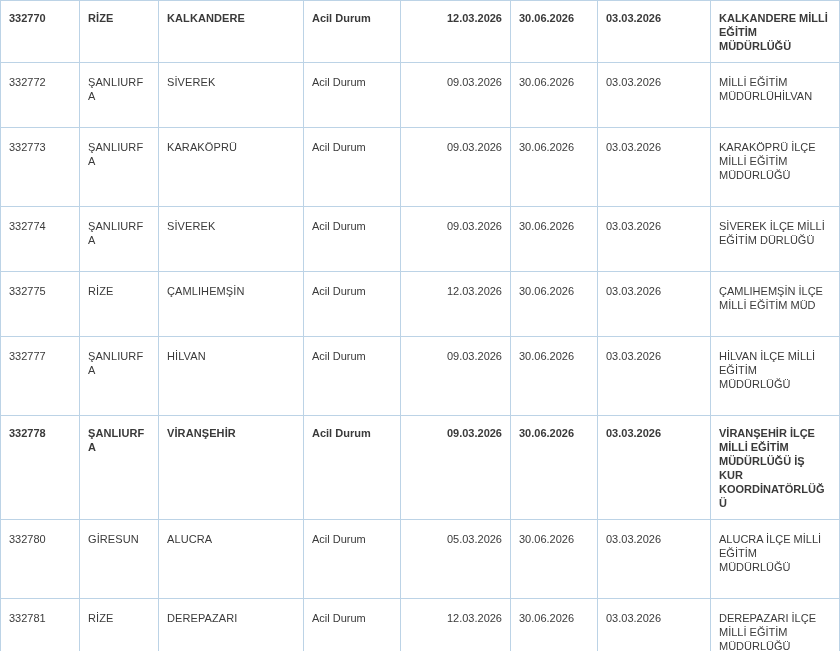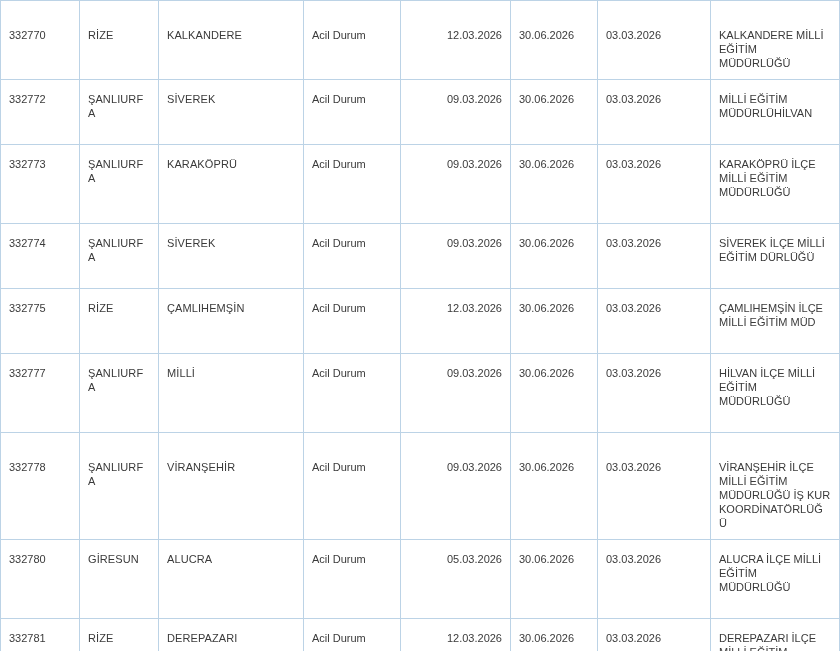--- a/index.html
+++ b/index.html
@@ -63,21 +63,21 @@
   td.col-date3 {
     width: 96px;
     font-size: 10.5px;
   }
   td.col-office {
     font-size: 10.5px;
     line-height: 15px;
     margin-top: 19px;
   }
   tr.row-tall td { padding-top: 12px; padding-bottom: 24px; }
-  tr.row-short td { padding-top: 27px; padding-bottom: 9px; }
+  tr.row-short td { padding-top: 10px; padding-bottom: 9px; font-weight: bold; }
 </style>
 </head>
 <body>
 
 <div class="table-wrap">
   <table class="listing">
     <tbody>
 
       <tr class="row-short">
         <td class="col-id">332770</td>
@@ -130,21 +130,21 @@
         <td class="col-status">Acil Durum</td>
         <td class="col-date1">12.03.2026</td>
         <td class="col-date2">30.06.2026</td>
         <td class="col-date3">03.03.2026</td>
         <td class="col-office">ÇAMLIHEMŞİN İLÇE MİLLİ EĞİTİM MÜD</td>
       </tr>
 
       <tr class="row-tall">
         <td class="col-id">332777</td>
         <td class="col-city">ŞANLIURFA</td>
-        <td class="col-district">MİLLİ</td>
+        <td class="col-district">HİLVAN</td>
         <td class="col-status">Acil Durum</td>
         <td class="col-date1">09.03.2026</td>
         <td class="col-date2">30.06.2026</td>
         <td class="col-date3">03.03.2026</td>
         <td class="col-office">HİLVAN İLÇE MİLLİ EĞİTİM MÜDÜRLÜĞÜ</td>
       </tr>
 
       <tr class="row-short">
         <td class="col-id">332778</td>
         <td class="col-city">ŞANLIURFA</td>

